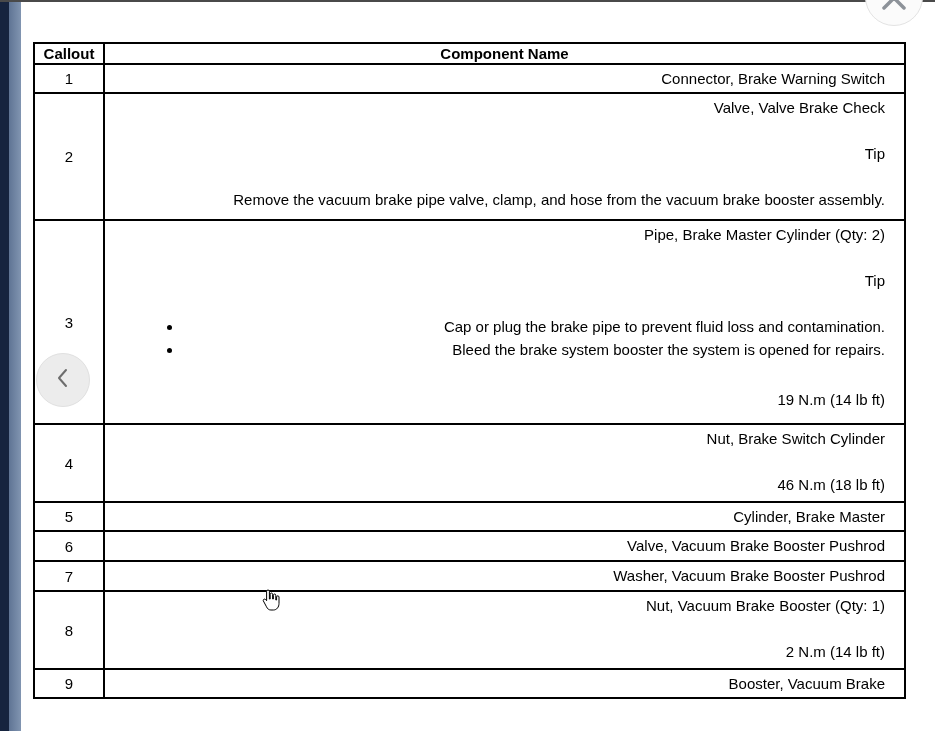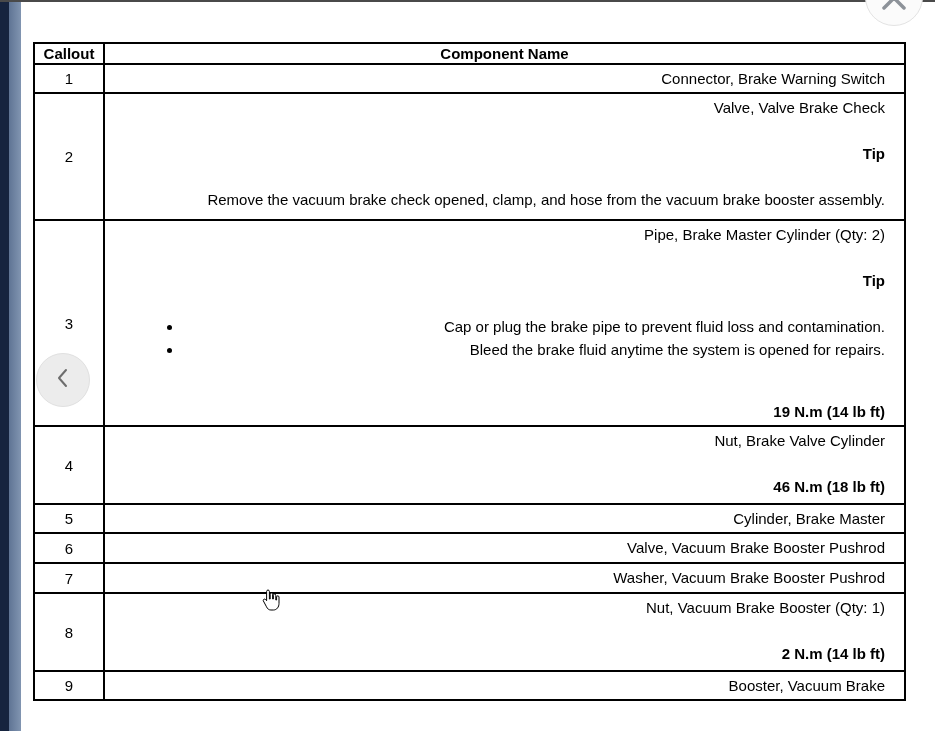--- a/index.html
+++ b/index.html
@@ -25,22 +25,22 @@
 
   table.comp { position:absolute; left:33px; top:40px; width:873px;
     border-collapse:collapse; table-layout:fixed; font-size:15px; color:#000; }
   table.comp col.c-callout { width:70px; }
   table.comp th, table.comp td { border:2px solid #000; }
   table.comp th { font-weight:bold; text-align:center; height:20px; padding:1px 2px; }
   td.callout { text-align:center; vertical-align:middle; }
   td.comp-cell { vertical-align:top; padding:2px 19px 2px 6px;text-align:right; }
   .line { line-height:23px; min-height:23px; }
   .sp { height:23px; }
-  .b { font-weight:bold; }
-  ul.bullets { list-style:disc; margin:0 0 16px 52px; padding-left:20px; }
+  .b { font-weight:normal; }
+  ul.bullets { list-style:disc; margin:0 0 4px 52px; padding-left:20px; }
   ul.bullets li { line-height:23px; }
 
   
   .cursor { position:absolute; left:261px; top:586px; pointer-events:none; }
 </style>
 </head>
 <body>
 
 <div class="stage">
 
@@ -81,44 +81,44 @@
           </td>
     </tr>
 
     <tr style="height:127px;">
       <td class="callout">2</td>
       <td class="comp-cell">
         <div class="line">Valve, Valve Brake Check</div>
         <div class="sp"></div>
         <div class="line b">Tip</div>
         <div class="sp"></div>
-        <div class="line">Remove the vacuum brake check opened, clamp, and hose from the vacuum brake booster assembly.</div>
+        <div class="line">Remove the vacuum brake pipe valve, clamp, and hose from the vacuum brake booster assembly.</div>
       </td>
     </tr>
 
     <tr style="height:204px;">
       <td class="callout">3</td>
       <td class="comp-cell">
         <div class="line">Pipe, Brake Master Cylinder (Qty: 2)</div>
         <div class="sp"></div>
         <div class="line b">Tip</div>
         <div class="sp"></div>
         <ul class="bullets">
           <li>Cap or plug the brake pipe to prevent fluid loss and contamination.</li>
-          <li>Bleed the brake fluid anytime the system is opened for repairs.</li>
+          <li>Bleed the brake system booster the system is opened for repairs.</li>
         </ul>
         <div class="sp"></div>
         <div class="line b">19 N.m (14 lb ft)</div>
       </td>
     </tr>
 
     <tr style="height:78px;">
       <td class="callout">4</td>
       <td class="comp-cell">
-        <div class="line">Nut, Brake Valve Cylinder</div>
+        <div class="line">Nut, Brake Switch Cylinder</div>
         <div class="sp"></div>
         <div class="line b">46 N.m (18 lb ft)</div>
       </td>
     </tr>
 
     <tr style="height:29px;">
       <td class="callout">5</td>
       <td class="comp-cell">
             <div class="line">Cylinder, Brake Master</div>
           </td>

